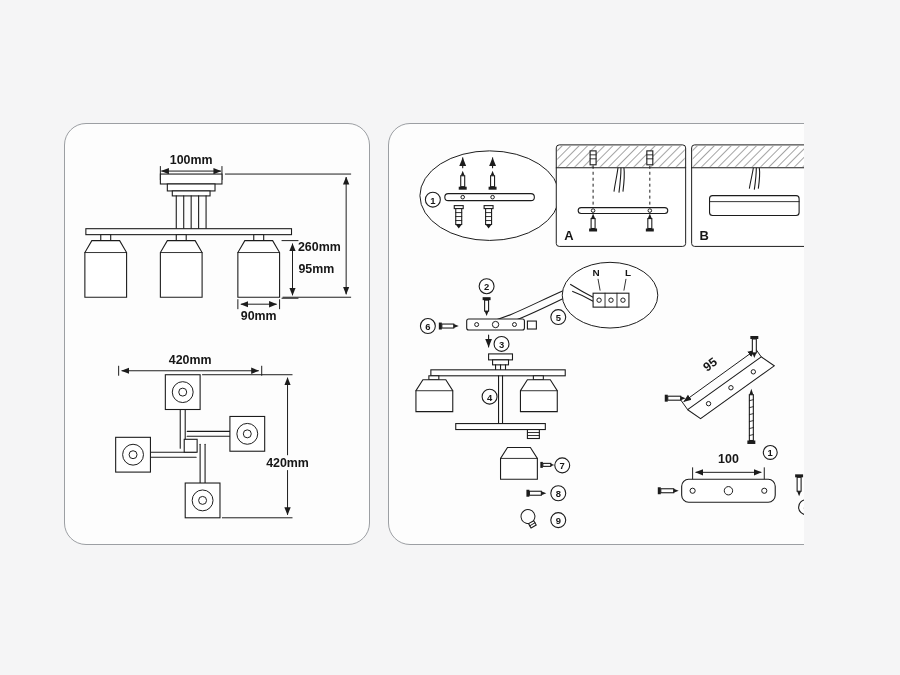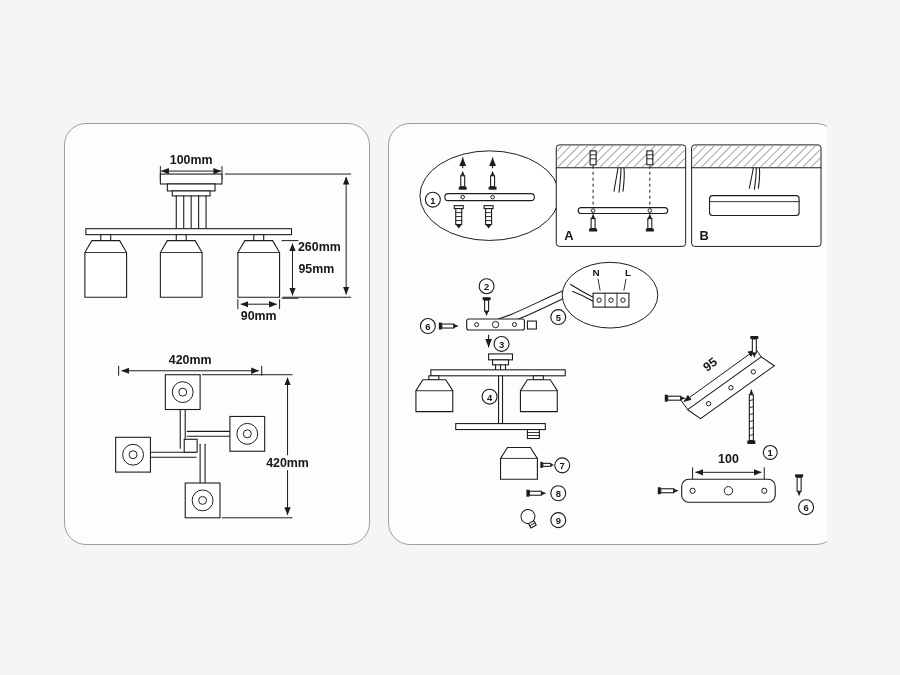--- a/index.html
+++ b/index.html
@@ -1,17 +1,17 @@
 <!DOCTYPE html>
 <html><head>
 <meta charset="utf-8">
 <style>
   html,body{margin:0;padding:0;}
   body{background:#f5f5f6;font-family:"Liberation Sans",sans-serif;}
-  .stage{position:relative;width:804px;height:675px;background:#f5f5f6;overflow:hidden;padding-left:23px;}
+  .stage{position:relative;width:804px;height:675px;background:#f5f5f6;overflow:hidden;}
   .panel{position:absolute;background:#fdfdfd;border:1.6px solid #9c9fa3;border-radius:22px;box-sizing:border-box;}
   .panel-left{left:64px;top:123px;width:306px;height:422px;}
   .panel-right{left:388px;top:123px;width:450px;height:422px;}
   .panel svg{display:block;width:100%;height:100%;}
   .shape{fill:#ffffff;stroke:#1c1c1c;stroke-width:1.1;}
   .ln{stroke:#1c1c1c;stroke-width:1.1;fill:none;stroke-linecap:round;}
   .thin{stroke-width:0.9;}
   .dimln{stroke:#1c1c1c;stroke-width:1;fill:none;}
   .dash{stroke:#1c1c1c;stroke-width:1;fill:none;stroke-dasharray:3 3;}
   .wire{stroke:#1c1c1c;stroke-width:1.1;fill:none;}

